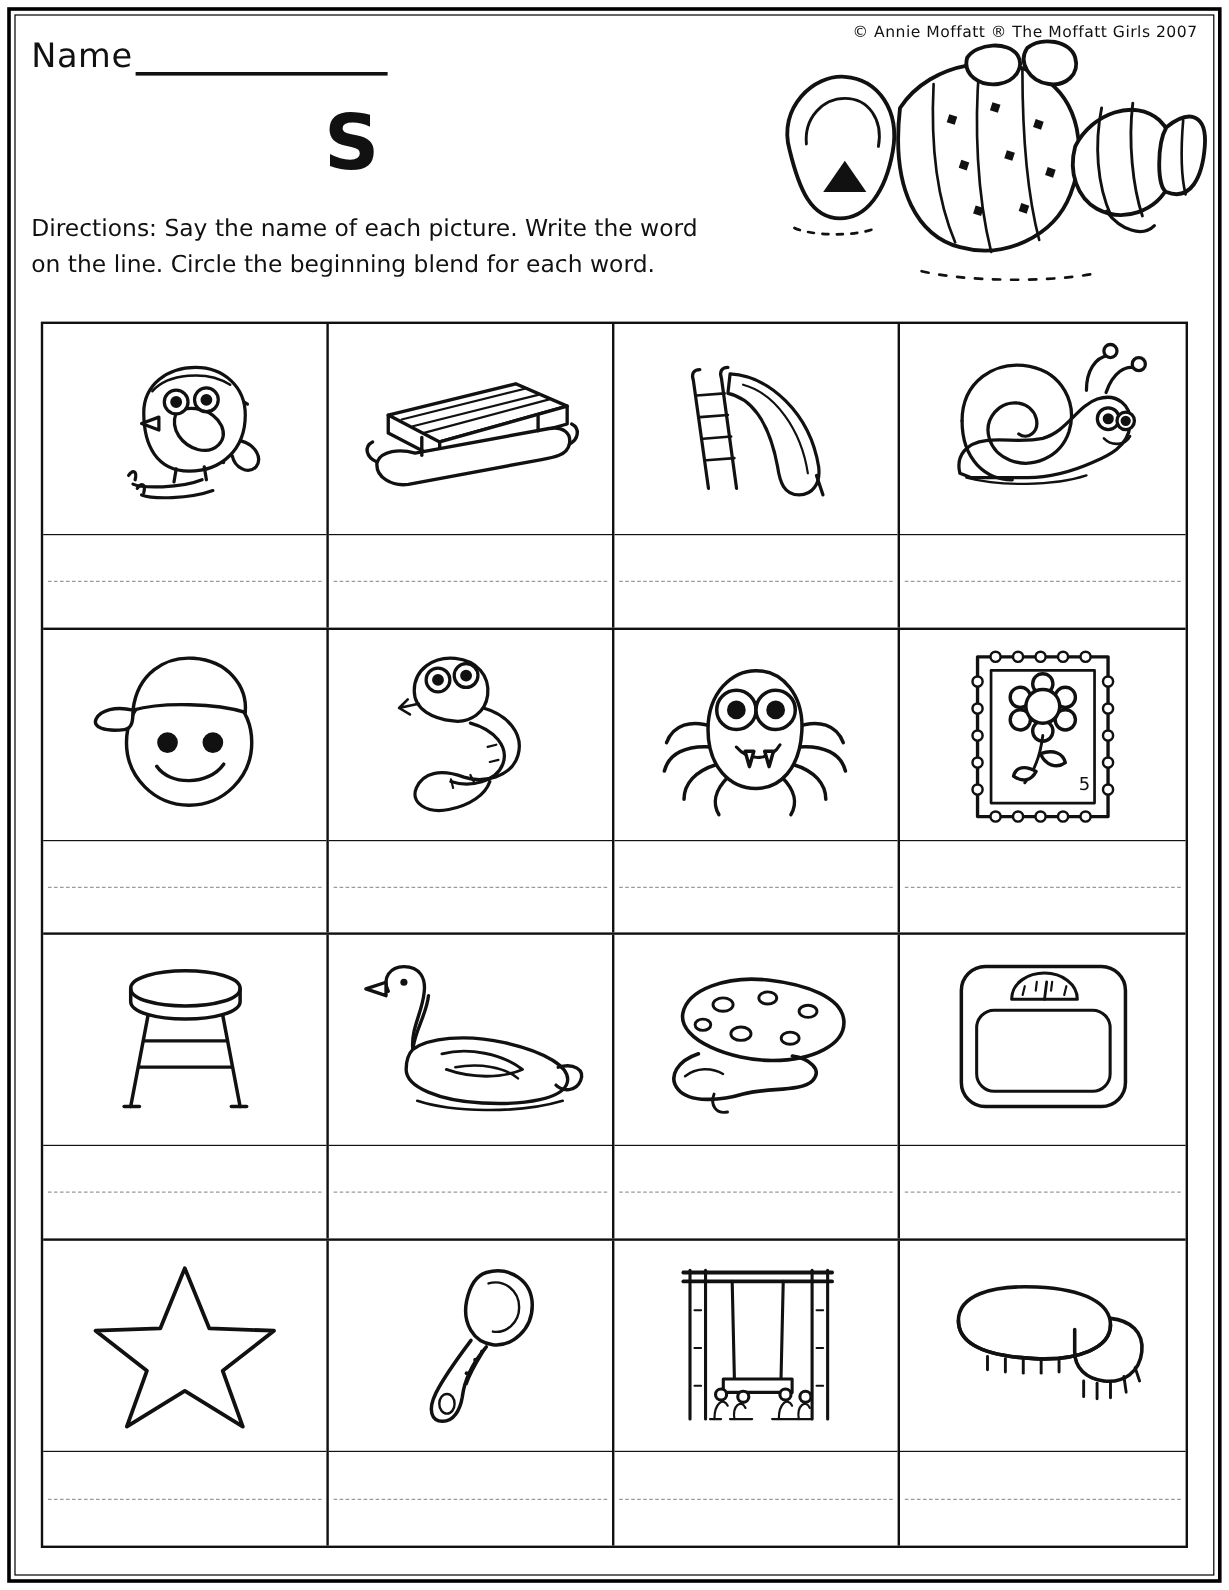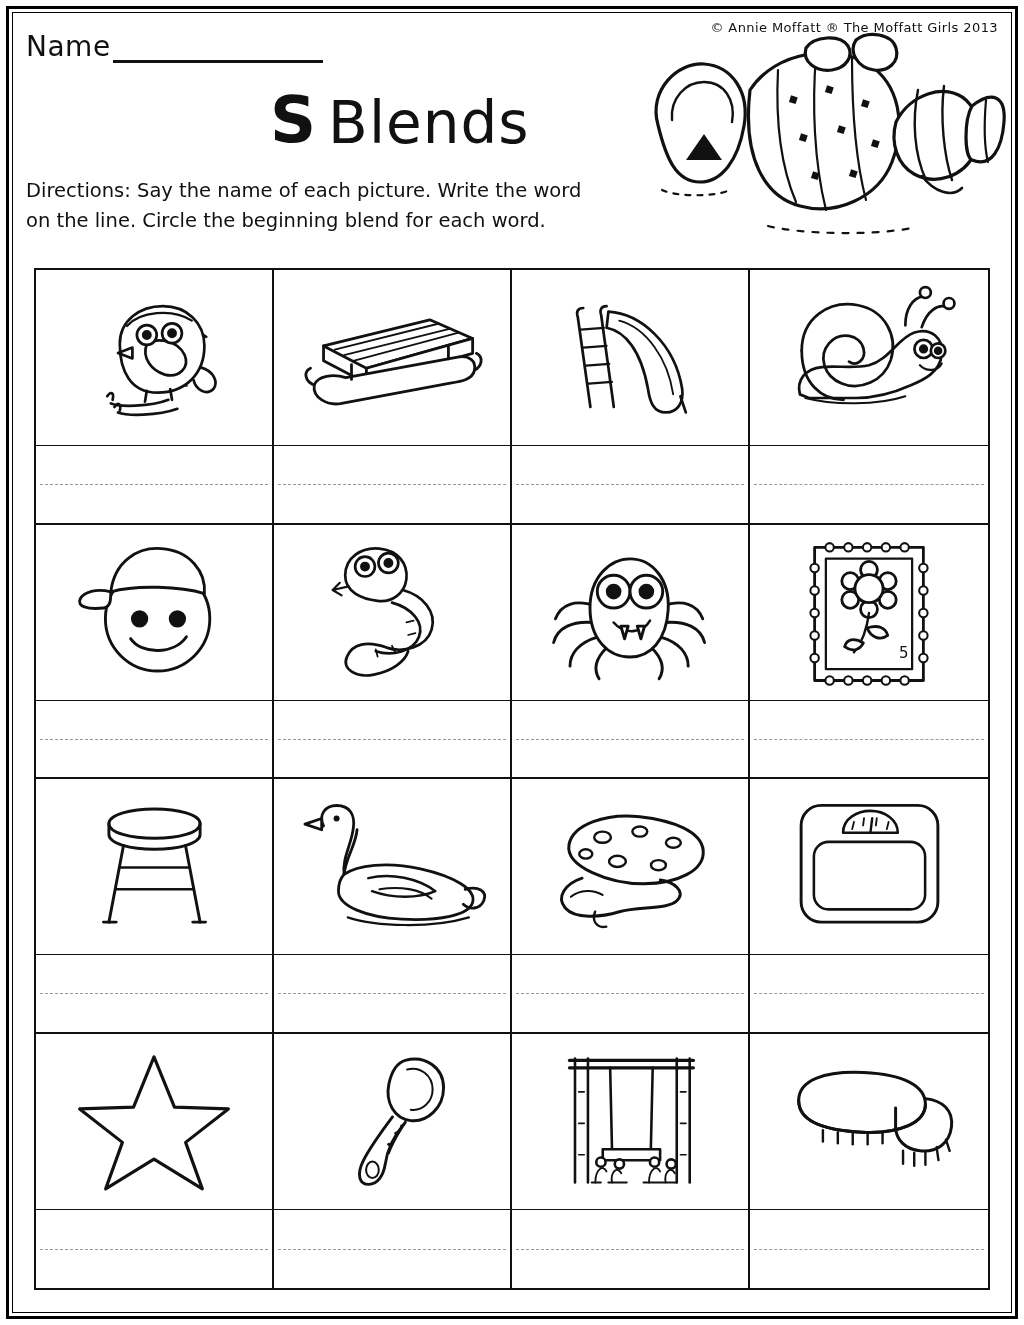--- a/index.html
+++ b/index.html
@@ -159,30 +159,29 @@
   }
 </style>
 </head>
 <body>
 
 <div class="page">
 
   <div class="page-border-outer"></div>
   <div class="page-border-inner"></div>
 
-  <div class="copyright">© Annie Moffatt ® The Moffatt Girls 2013</div>
+  <div class="copyright">© Annie Moffatt ® The Moffatt Girls 2007</div>
 
   <div class="name-row">
     <span class="name-label">Name</span>
     <span class="name-blank"></span>
   </div>
 
   <div class="title-wrap">
     <span class="title-s">S</span>
-    <span class="title-rest">Blends</span>
   </div>
 
   <div class="directions">Directions: Say the name of each picture.  Write the word on the line.  Circle the beginning blend for each word.</div>
 
   <div class="clipart">
     <svg viewBox="0 0 410 235" width="410" height="235">
       <g fill="#fff" stroke="#111" stroke-width="3.2" stroke-linejoin="round" stroke-linecap="round">
 
         <path d="M58 95 C48 60 78 32 104 34 C132 36 150 62 144 96 C138 130 122 152 100 152 C76 152 66 128 58 95 Z"></path>
         <path d="M72 90 C70 68 86 52 104 52 C124 52 136 70 132 92" fill="none" stroke-width="2.4"></path>

